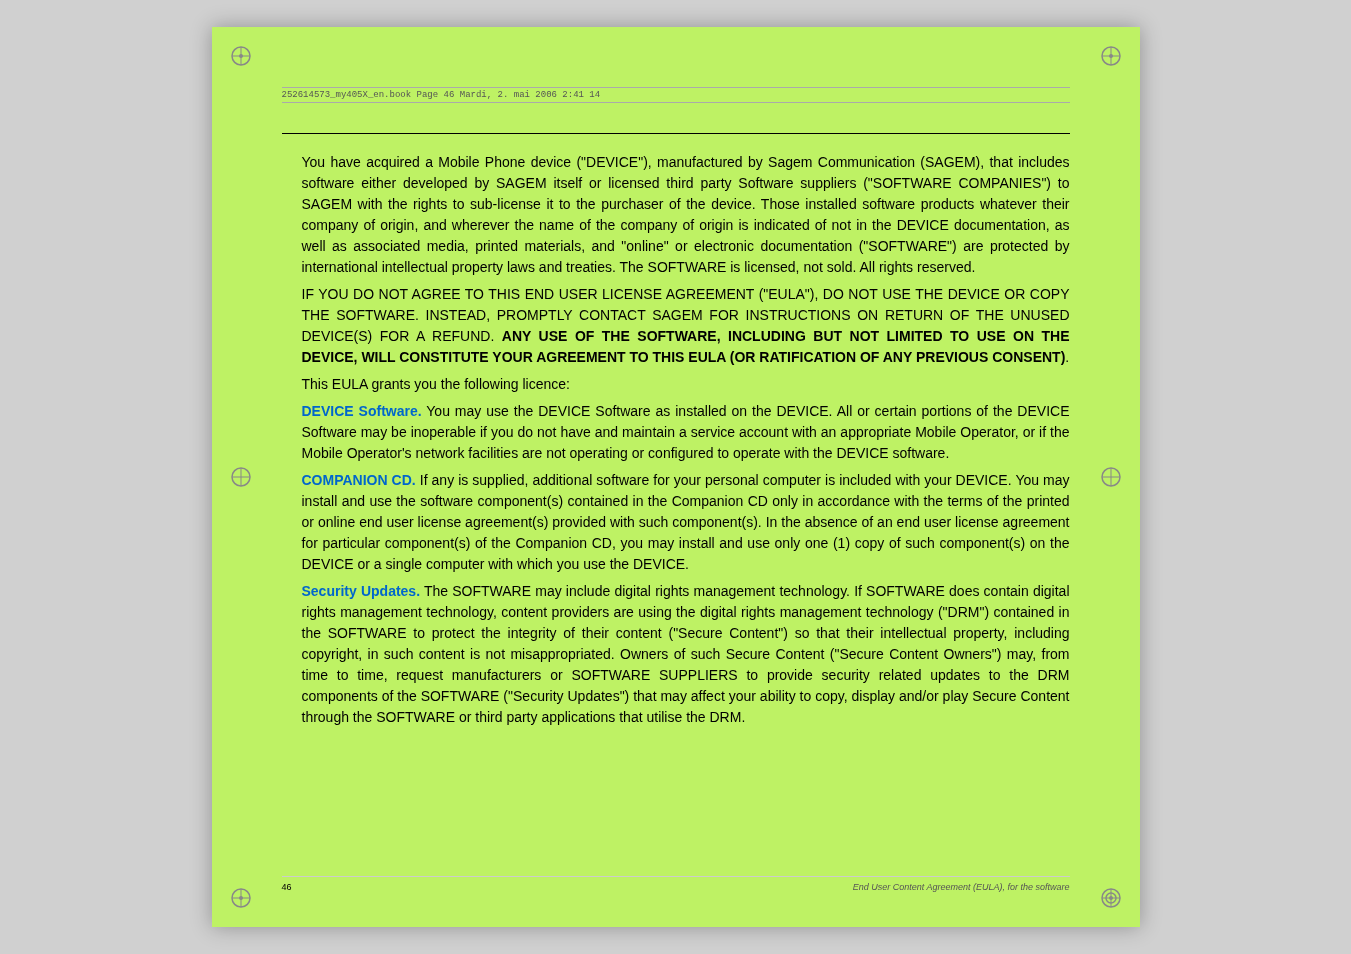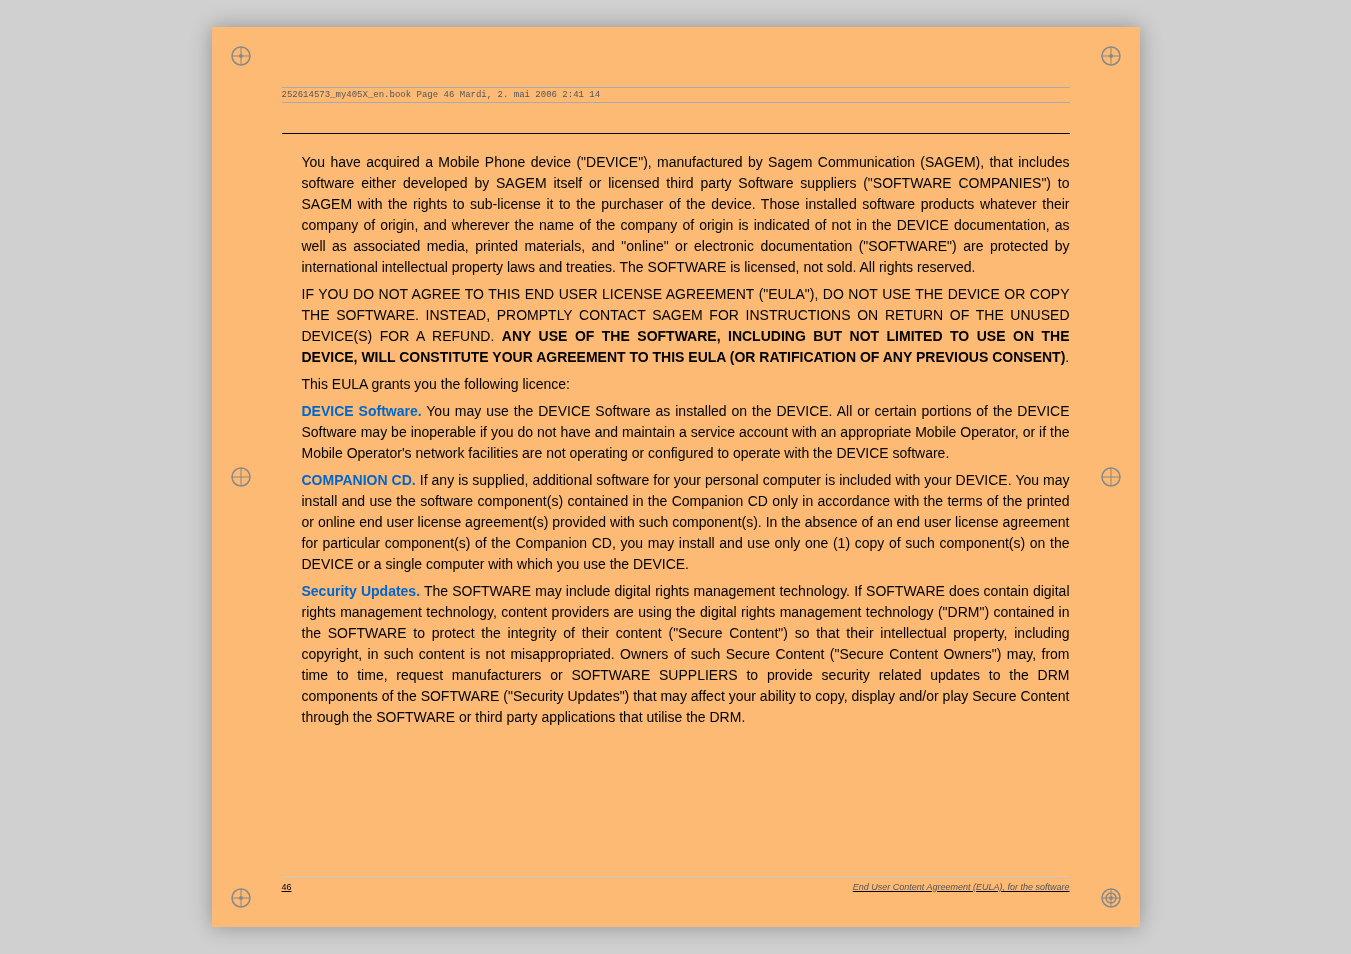--- a/index.html
+++ b/index.html
@@ -7,21 +7,21 @@
       background: #d0d0d0;
       display: flex;
       justify-content: center;
       align-items: center;
       min-height: 100vh;
       font-family: Arial, sans-serif;
     }
     .page-container {
       width: 928px;
       min-height: 900px;
-      background: #fdba74;
+      background: #bef264;
       position: relative;
       padding: 60px 70px 60px 70px;
       box-shadow: 0 0 20px rgba(0,0,0,0.3);
     }
     
     .reg-mark {
       position: absolute;
       width: 22px;
       height: 22px;
     }
@@ -83,21 +83,20 @@
     .page-footer {
       position: absolute;
       bottom: 35px;
       left: 70px;
       right: 70px;
       display: flex;
       justify-content: space-between;
       align-items: center;
       border-top: 1px solid #ccc;
       padding-top: 5px;
-      text-decoration: underline;
     }
 
     .footer-page-num {
       font-size: 9px;
       color: #000;
     }
 
     .footer-title {
       font-size: 9px;
       color: #555;

